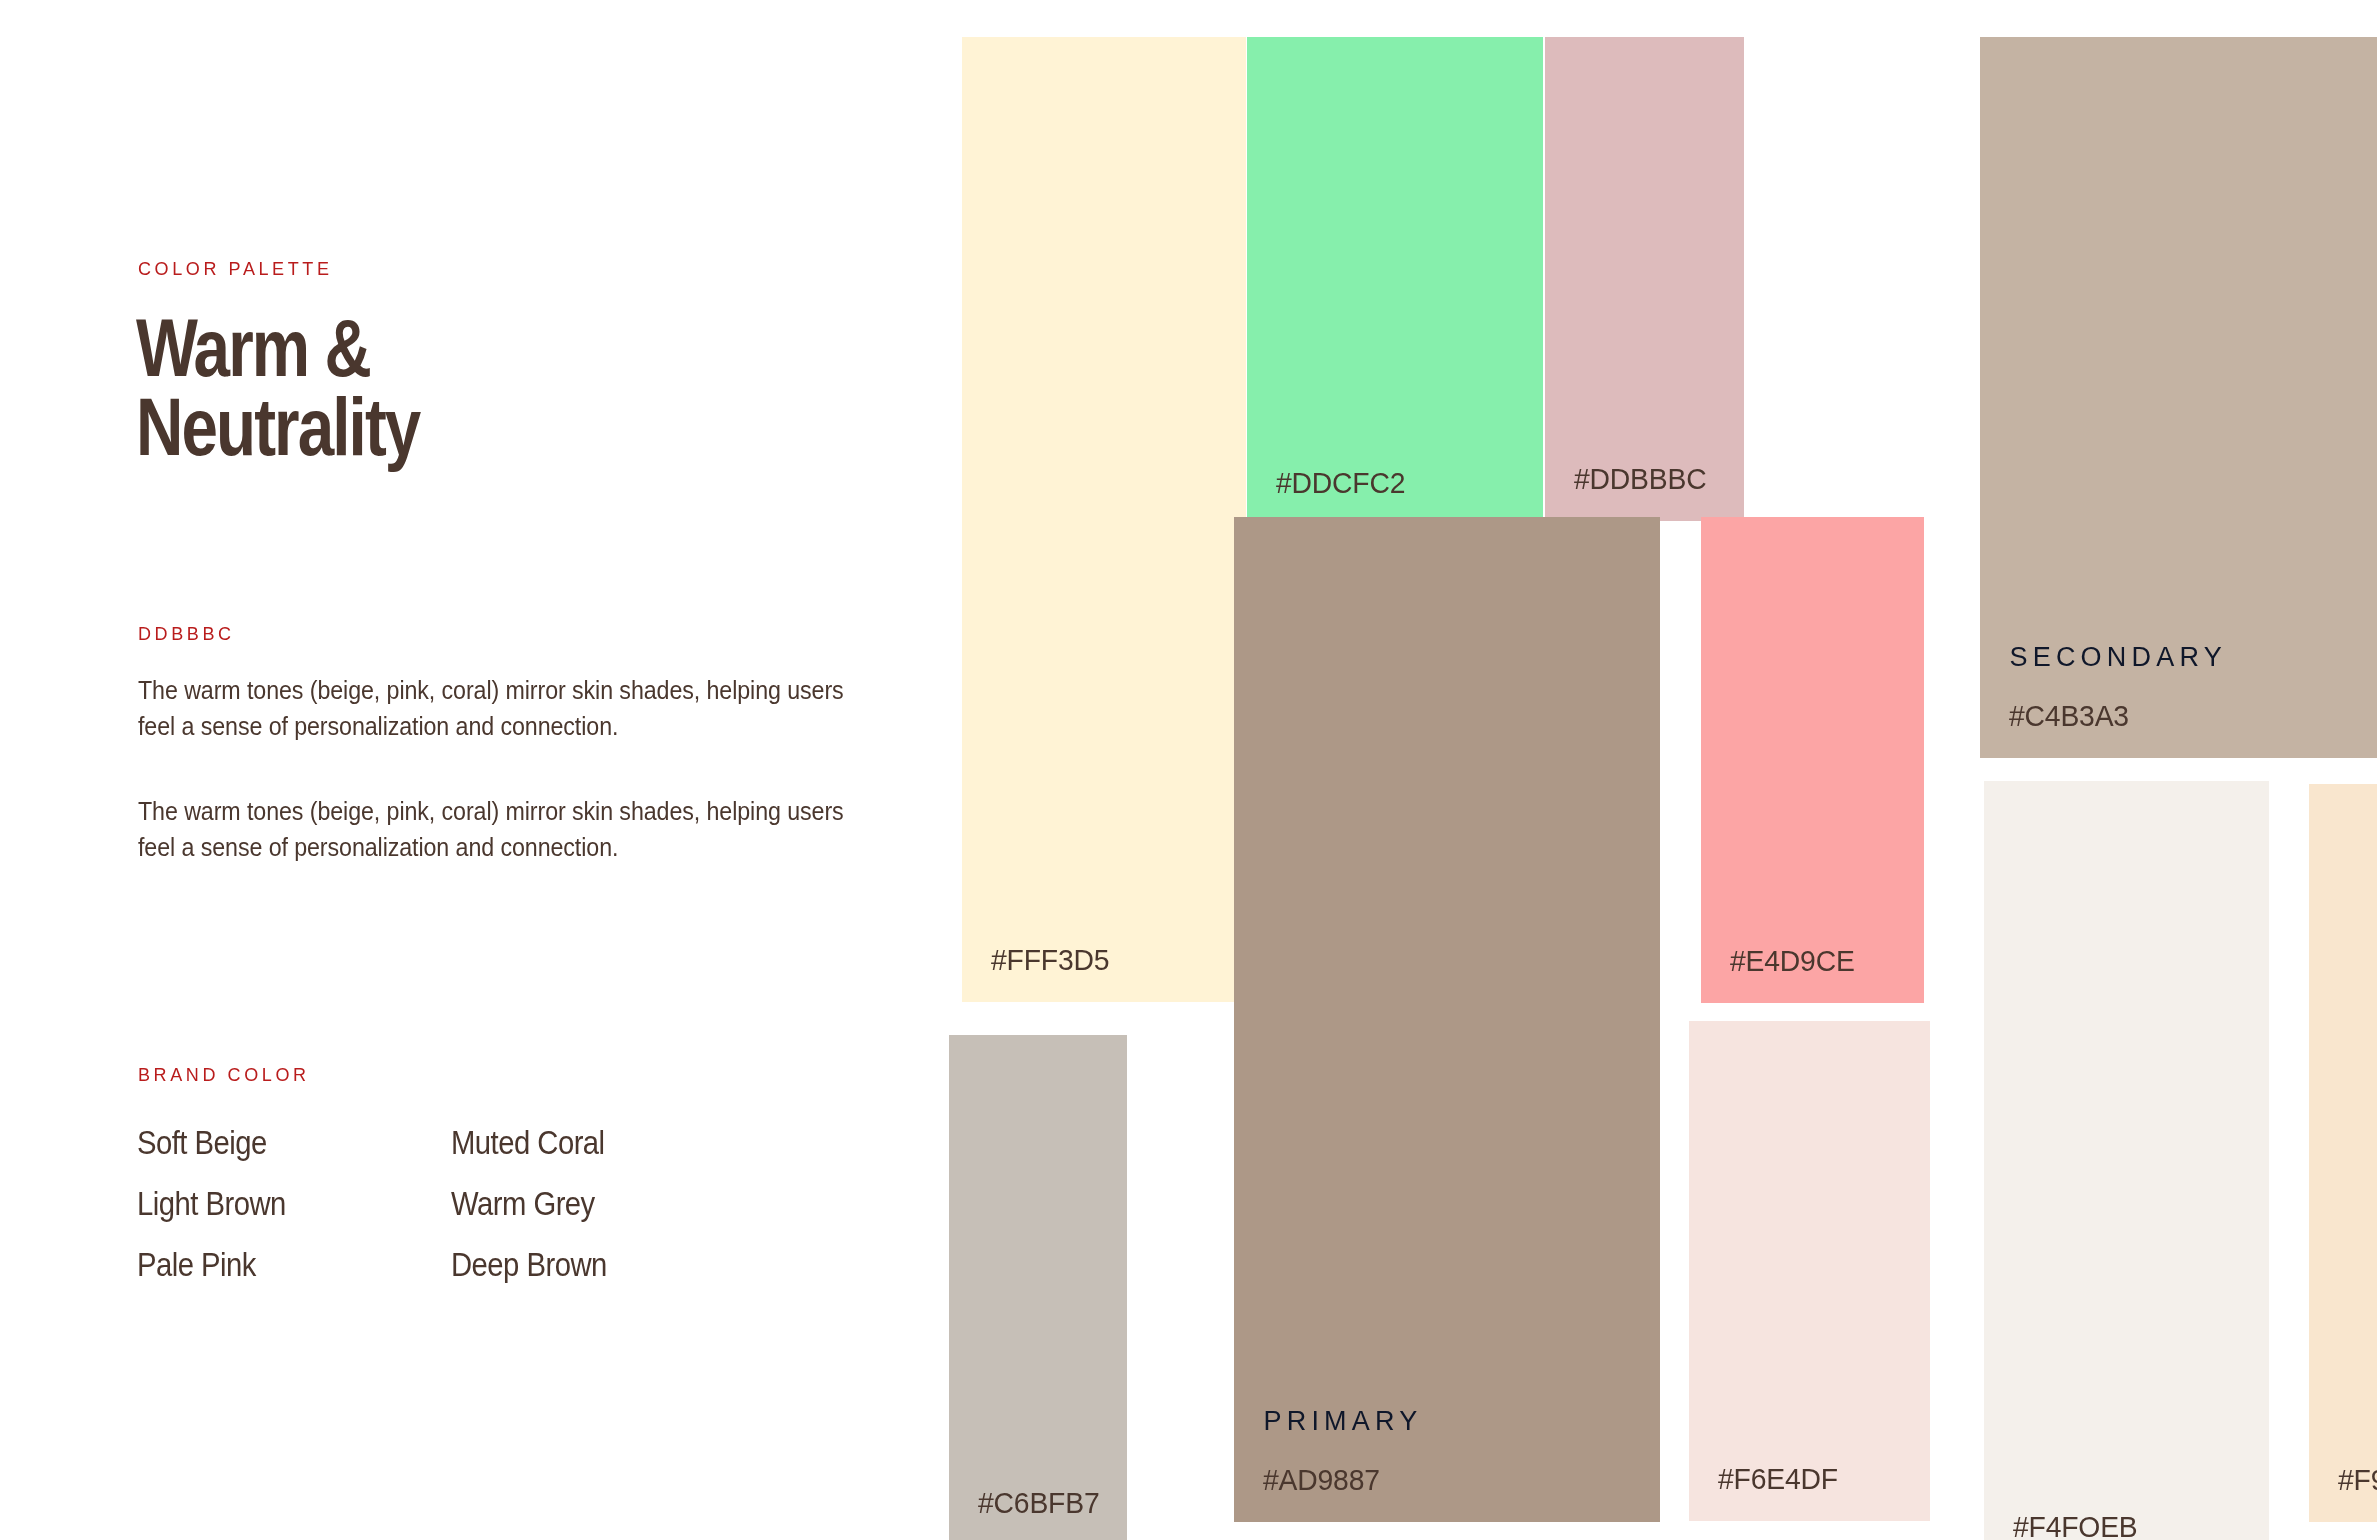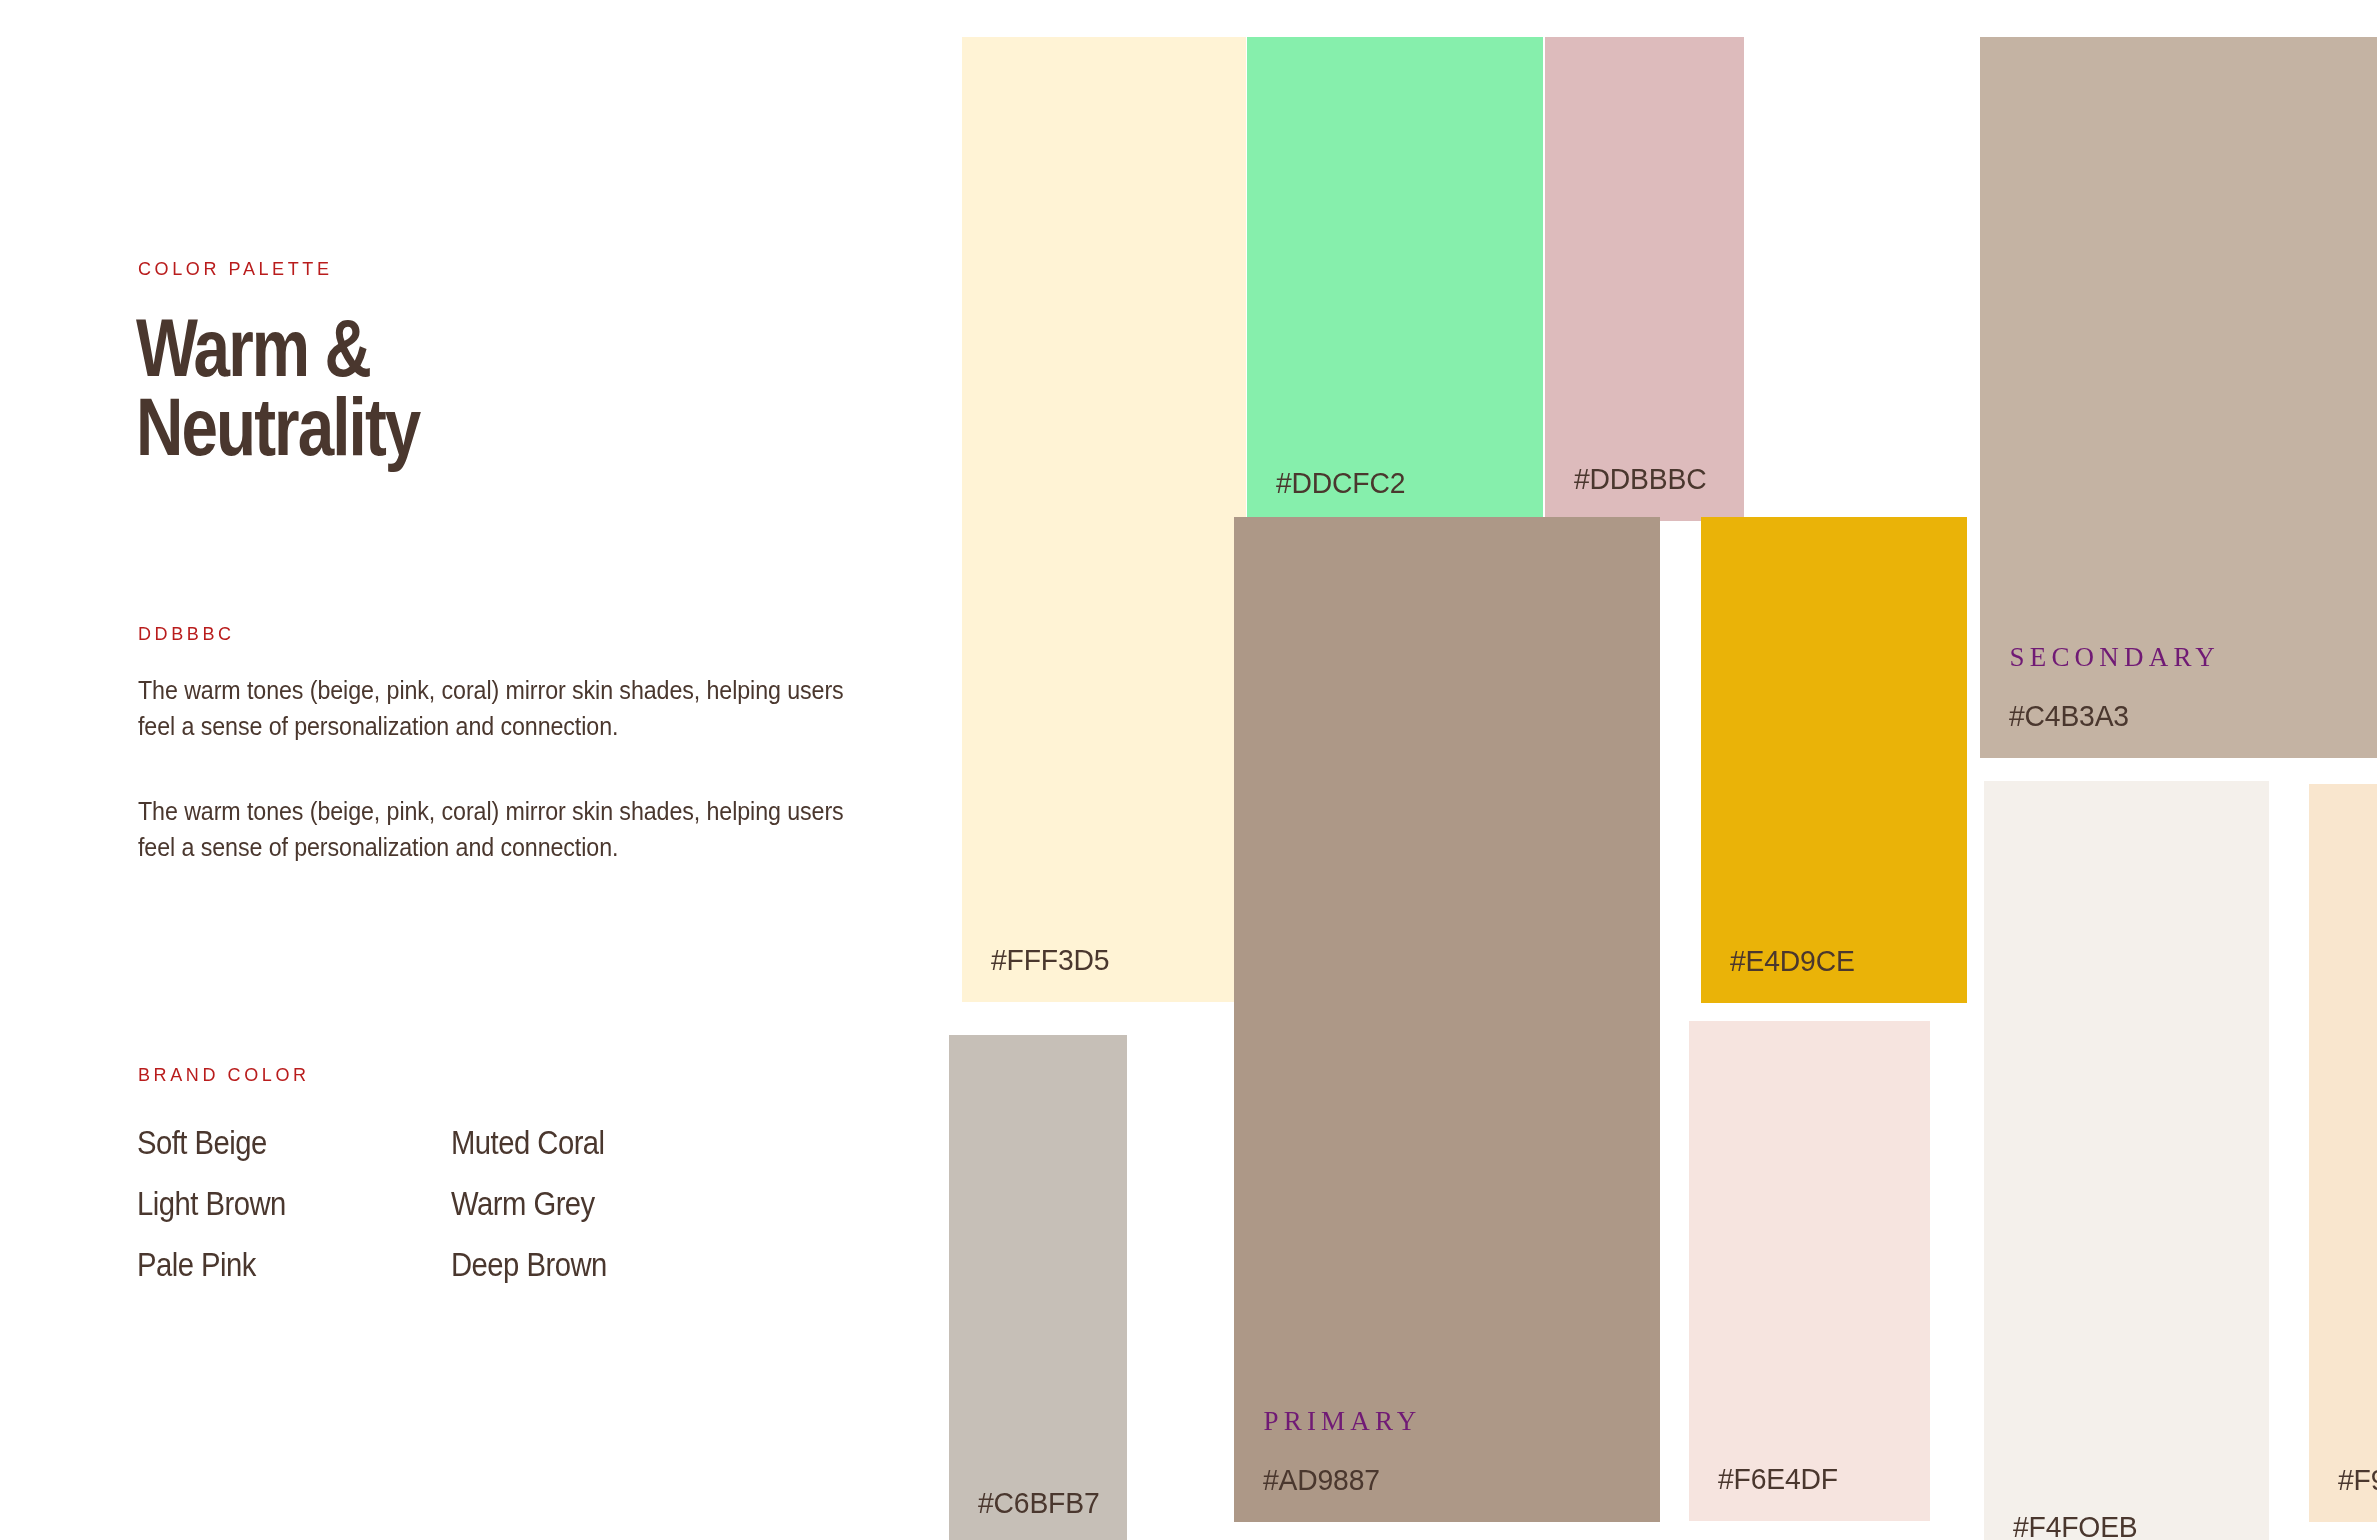--- a/index.html
+++ b/index.html
@@ -104,22 +104,22 @@
     pointer-events: none;
   }
   .swatch {
     position: absolute;
     pointer-events: auto;
     box-sizing: border-box;
   }
   .swatch-role {
     position: absolute;
     left: 29.5px;
-    color: #701a75;
-    font-family: Liberation Serif, serif;
+    color: #0f172a;
+    font-family: Liberation Sans, sans-serif;
     font-size: 27px;
     font-weight: 400;
     letter-spacing: 5.2px;
     white-space: nowrap;
   }
   .swatch-hex {
     position: absolute;
     left: 28.5px;
     color: #4A372E;
     font-family: "Liberation Sans Narrow", "Liberation Sans", sans-serif;
@@ -172,21 +172,21 @@
       <div class="swatch-hex" style="bottom: 25px;">#DDBBBC</div>
     </div>
     <div class="swatch" style="left: 1980px; top: 37px; width: 586px; height: 721px; background: rgb(196, 179, 163);">
       <div class="swatch-role" style="bottom: 85px;">SECONDARY</div>
       <div class="swatch-hex" style="bottom: 25px;">#C4B3A3</div>
     </div>
     <div class="swatch" style="left: 1234px; top: 517px; width: 426px; height: 1005px; background: rgb(173, 152, 135);">
       <div class="swatch-role" style="bottom: 85px;">PRIMARY</div>
       <div class="swatch-hex" style="bottom: 25px;">#AD9887</div>
     </div>
-    <div class="swatch" style="left: 1701px; top: 517px; width: 266px; height: 486px; background: #eab308; text-align: right;">
+    <div class="swatch" style="left: 1701px; top: 517px; width: 223px; height: 486px; background: #fca5a5; text-align: right;">
       <div class="swatch-hex" style="bottom: 25px;">#E4D9CE</div>
     </div>
     <div class="swatch" style="left: 949px; top: 1011px; width: 178px; height: 510px; background: rgb(198, 191, 183); margin-top: 24px;">
       <div class="swatch-hex" style="bottom: 25px;">#C6BFB7</div>
     </div>
     <div class="swatch" style="left: 1689px; top: 1021px; width: 241px; height: 500px; background: rgb(246, 228, 223);">
       <div class="swatch-hex" style="bottom: 25px;">#F6E4DF</div>
     </div>
     <div class="swatch" style="left: 1984px; top: 781px; width: 285px; height: 788px; background: rgb(244, 240, 235);">
       <div class="swatch-hex" style="bottom: 25px;">#F4FOEB</div>

